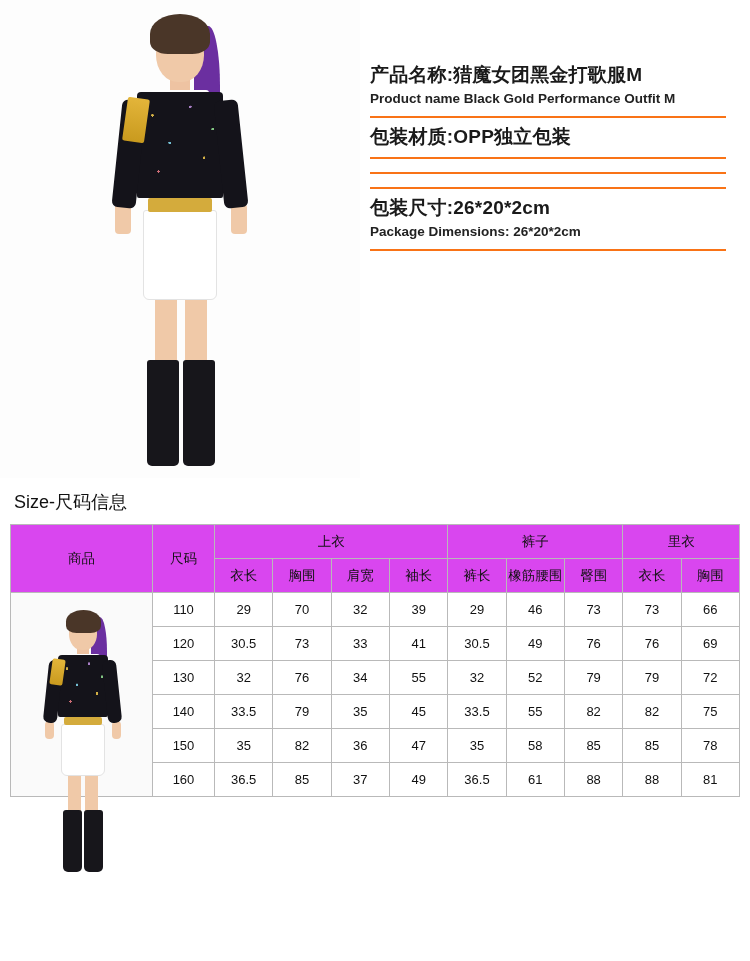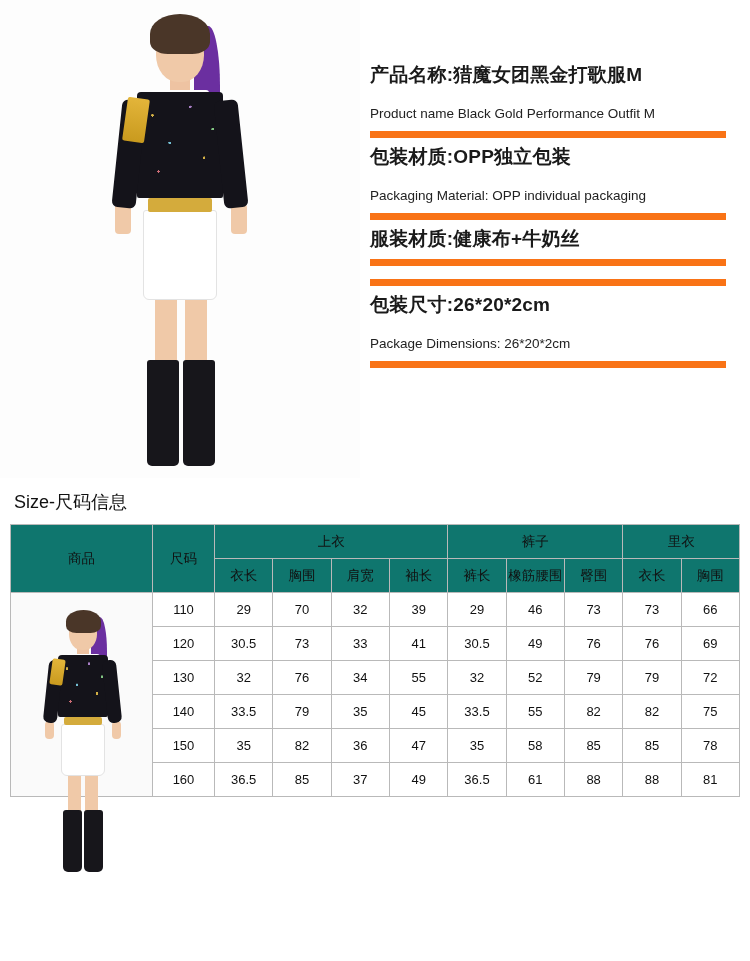--- a/index.html
+++ b/index.html
@@ -27,36 +27,37 @@
     height: 478px;
     position: relative;
     background: #fdfdfd;
     overflow: hidden;
   }
   .spec-panel {
     width: 390px;
     padding: 62px 24px 0 10px;
   }
   .spec-row {
-    border-bottom: 7px solid #f97316;
+    border-bottom: 2px solid #f97316;
     padding: 6px 0 7px 0;
   }
   .spec-row:first-child { padding-top: 0; }
   .spec-cn {
     font-size: 19px;
     font-weight: bold;
     line-height: 26px;
     letter-spacing: 0.2px;
     color: #1a1a1a;
   }
   .spec-en {
     font-size: 13.5px;
     line-height: 20px;
     color: #222;
-    margin-top: 16px;
+    margin-top: 1px;
+    font-weight: bold;
   }
 
   
   .size-heading {
     font-size: 18px;
     padding: 12px 17px 10px 14px;
     color: #111;
     font-weight: normal;
   }
 
@@ -74,21 +75,21 @@
     border: 1px solid #b9b9b9;
     text-align: center;
     vertical-align: middle;
     font-size: 13px;
     font-weight: normal;
     color: #111;
     padding: 0;
     height: 34px;
   }
   table.size-table thead th {
-    background: #0f766e;
+    background: #d946ef;
     font-size: 13.5px;
   }
   .col-product { width: 142px; }
   .col-size { width: 62px; }
   .col-num { width: 62px; }
   td.product-cell {
     height: 294px;
     background: #fafafa;
     position: relative;
     padding: 0;
@@ -193,24 +194,22 @@
     </div>
   </div>
 
   <div class="spec-panel">
     <div class="spec-row">
       <div class="spec-cn">产品名称:猎魔女团黑金打歌服M</div>
       <div class="spec-en">Product name Black Gold Performance Outfit M</div>
     </div>
     <div class="spec-row">
       <div class="spec-cn">包装材质:OPP独立包装</div>
-      <div class="spec-en">Packaging Material: OPP individual packaging</div>
-    </div>
-    <div class="spec-row">
-      <div class="spec-cn">服装材质:健康布+牛奶丝</div>
+    </div>
+    <div class="spec-row">
     </div>
     <div class="spec-row">
     </div>
     <div class="spec-row">
       <div class="spec-cn">包装尺寸:26*20*2cm</div>
       <div class="spec-en">Package Dimensions: 26*20*2cm</div>
     </div>
   </div>
 </div>
 

